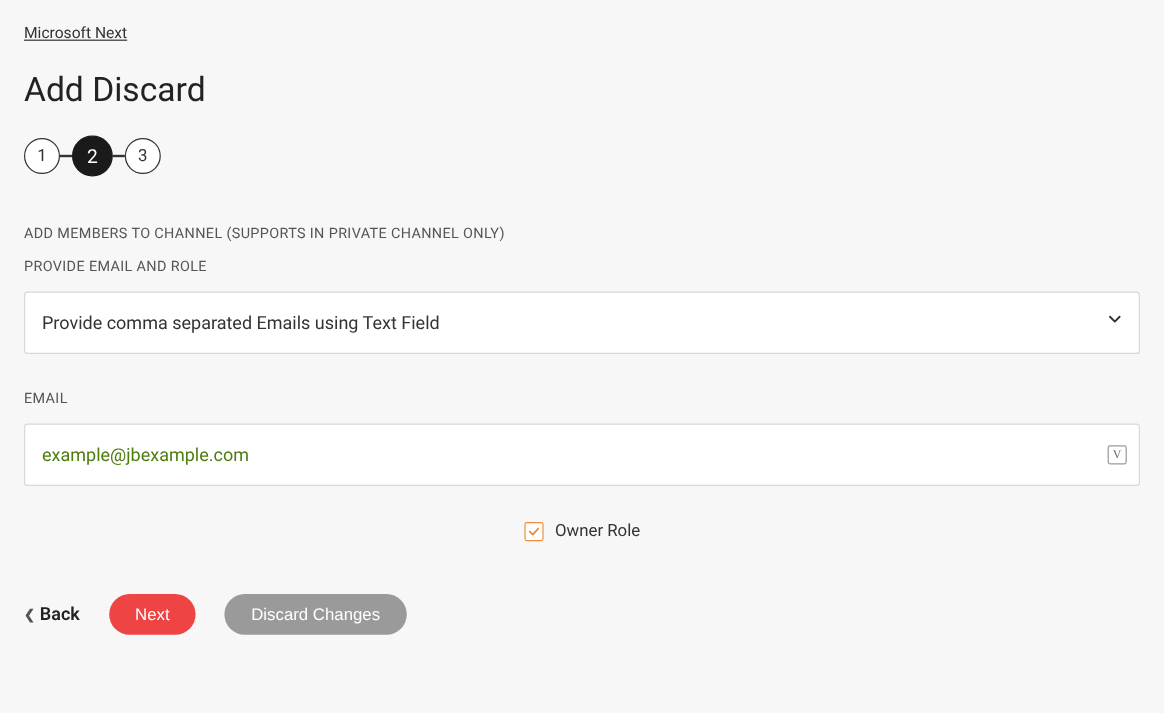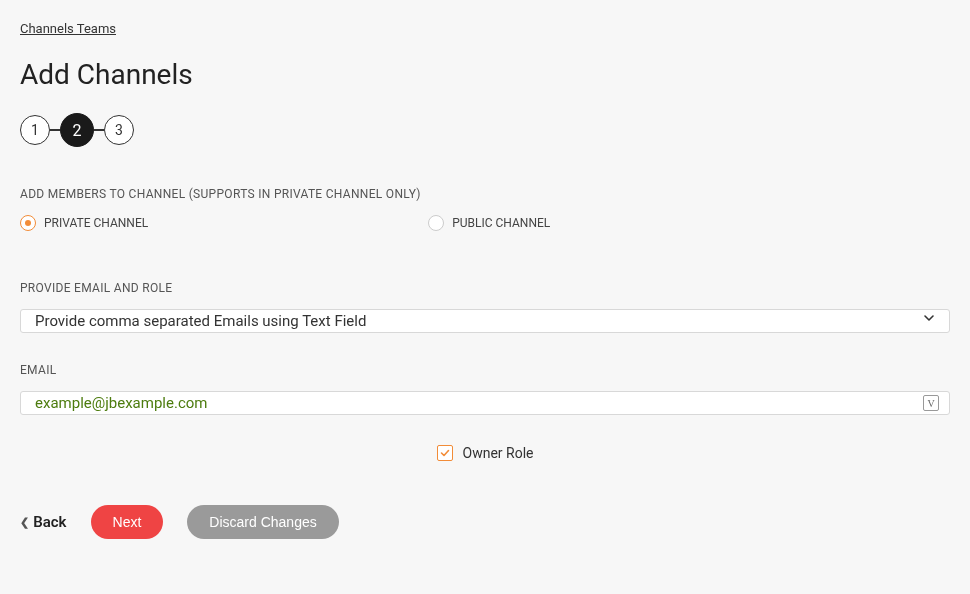--- a/index.html
+++ b/index.html
@@ -97,21 +97,21 @@
     background: #f28c38;
   }
   .form-group {
     margin-bottom: 30px;
   }
   .select-field, .text-field {
     width: 100%;
     background: #fff;
     border: 1px solid #d8d8d8;
     border-radius: 3px;
-    padding: 2px 14px;
+    padding: 16px 14px;
     font-size: 15px;
     color: #333;
     display: flex;
     align-items: flex-start;
     justify-content: space-between;
     position: relative;
   }
   .text-field input {
     border: none;
     outline: none;
@@ -186,46 +186,34 @@
     color: #fff;
   }
   .btn-primary { background: #ef4444; }
   .btn-secondary { background: #9a9a9a; }
 </style>
 </head>
 <body>
 
 <div class="page">
 
-  <a class="breadcrumb">Channels Teams</a>
-
-  <h1 class="page-title">Add Channels</h1>
+  <a class="breadcrumb">Microsoft Next</a>
+
+  <h1 class="page-title">Add Discard</h1>
 
   <div class="stepper">
     <div class="step-circle">1</div>
     <div class="step-connector"></div>
     <div class="step-circle active">2</div>
     <div class="step-connector"></div>
     <div class="step-circle">3</div>
   </div>
 
   <div class="section-label">ADD MEMBERS TO CHANNEL (SUPPORTS IN PRIVATE CHANNEL ONLY)</div>
 
-  <div class="radio-row">
-    <div class="radio-opt">
-      <span class="radio-outer checked">
-          <span class="radio-inner"></span>
-        </span>
-      <span>PRIVATE CHANNEL</span>
-    </div>
-    <div class="radio-opt">
-      <span class="radio-outer"></span>
-      <span>PUBLIC CHANNEL</span>
-    </div>
-  </div>
 
   <div class="form-group">
     <div class="section-label">PROVIDE EMAIL AND ROLE</div>
     <div class="select-field">
       <span>Provide comma separated Emails using Text Field</span>
       <span class="chevron-down-icon">
         <svg width="12" height="12" viewBox="0 0 12 12">
             <path d="M2 4 L6 8 L10 4" stroke="#333" stroke-width="1.6" fill="none" stroke-linecap="round" stroke-linejoin="round"></path>
           </svg>
       </span>

